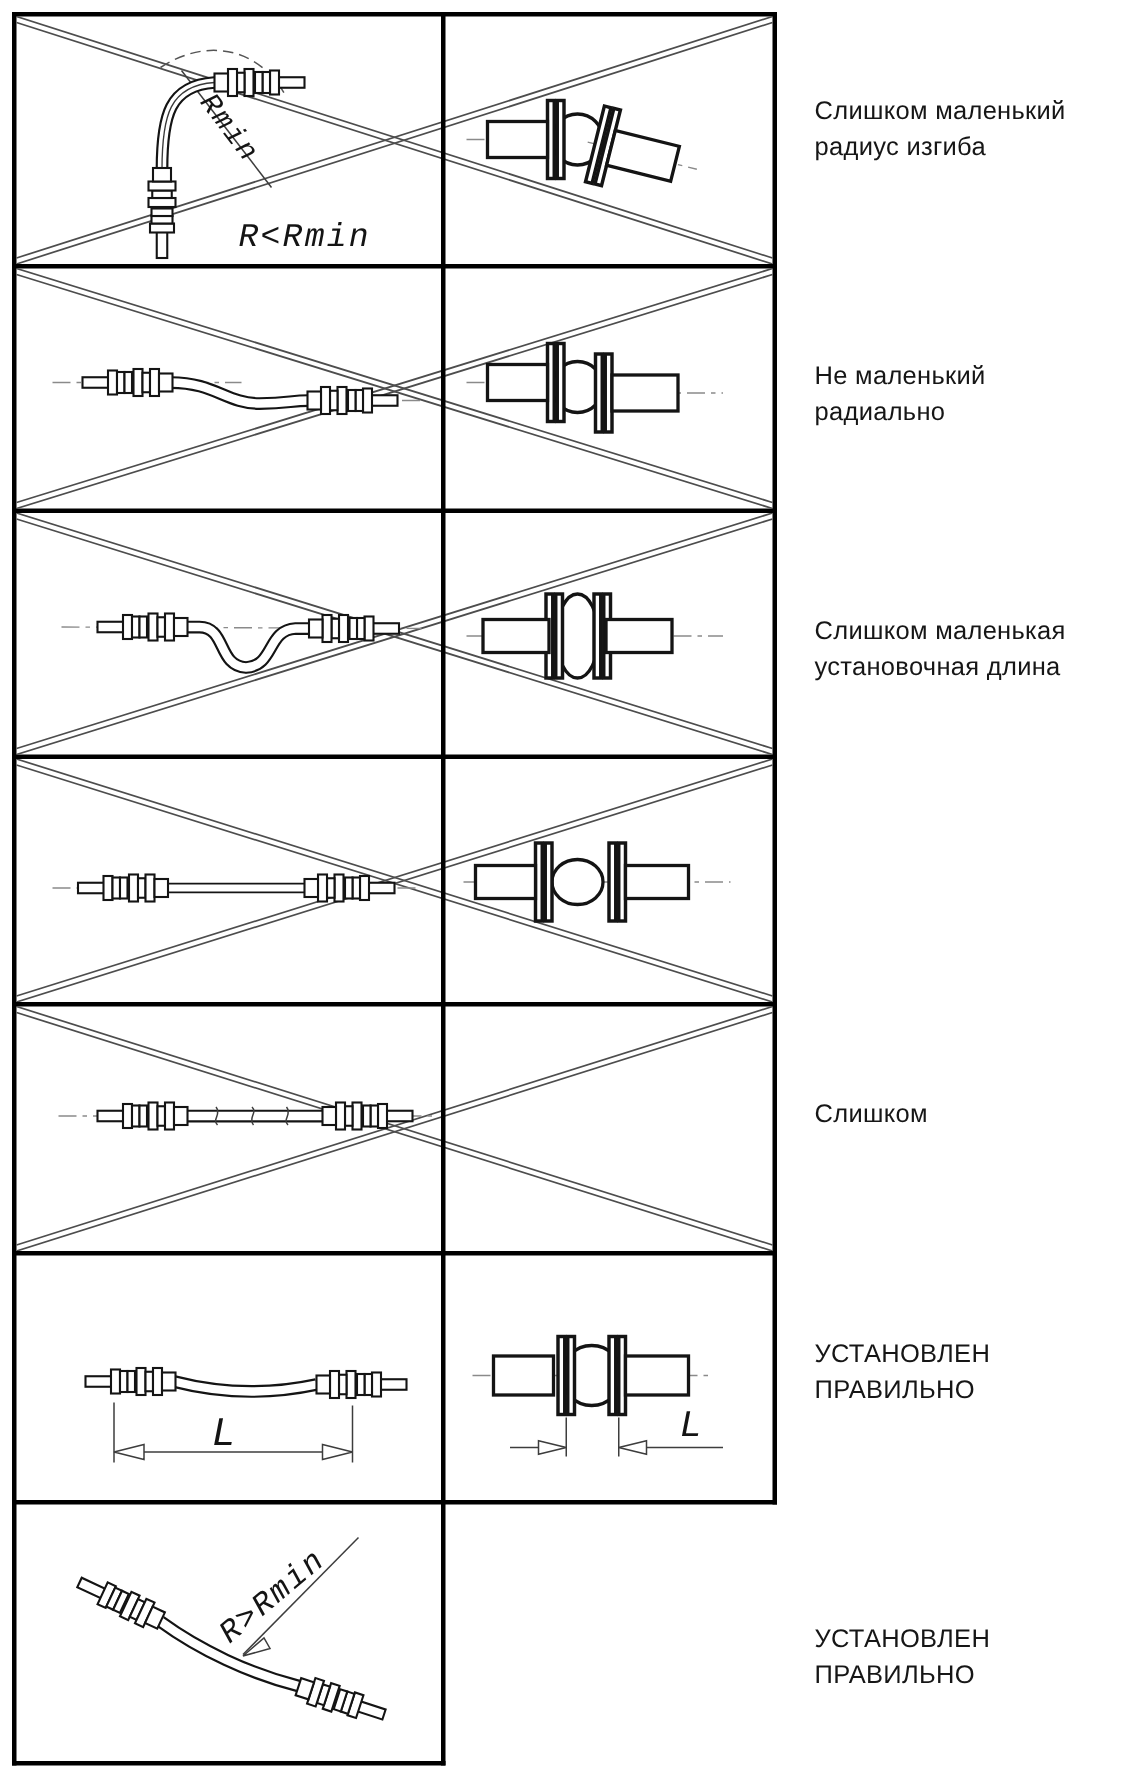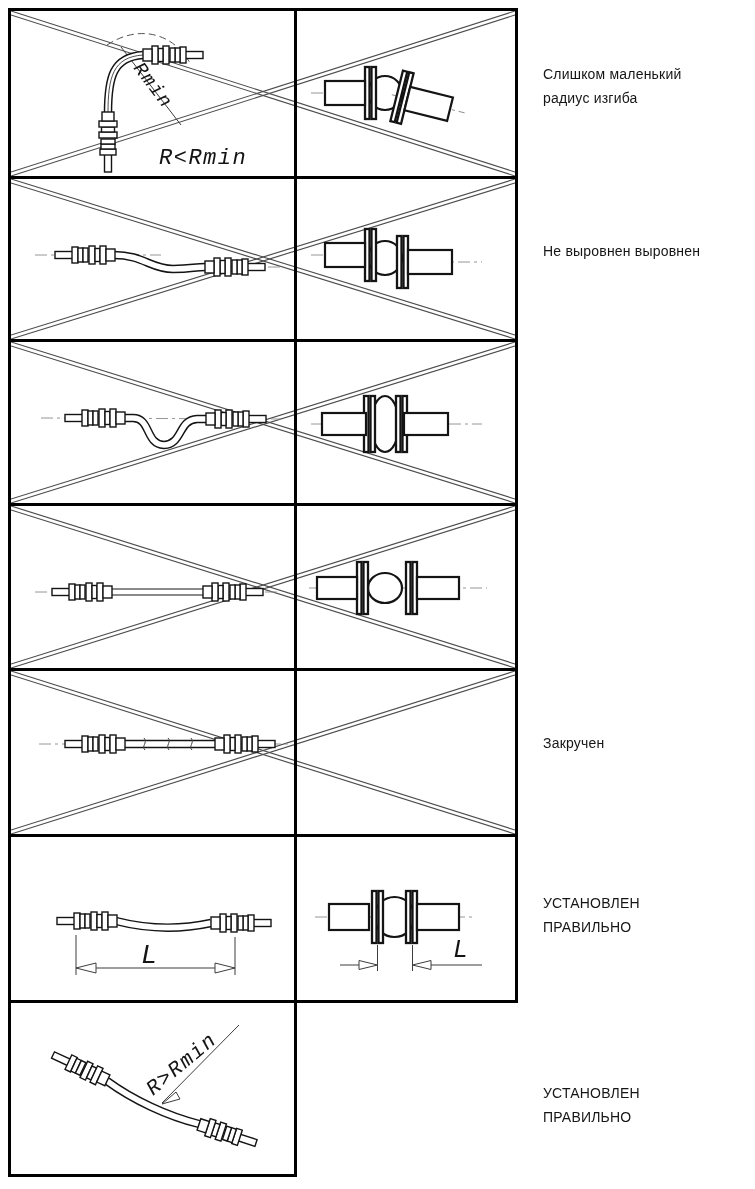--- a/index.html
+++ b/index.html
@@ -1,19 +1,19 @@
 <!DOCTYPE html>
 <html><head>
 <meta charset="utf-8">
 <style>
   html,body{margin:0;padding:0;background:#fff;}
   .canvas{position:relative;width:755px;height:1189px;background:#fff;
           font-family:"Liberation Sans",sans-serif;overflow:hidden;}
   .hline,.vline{position:absolute;background:#000;}
-  .label{position:absolute;left:543px;width:185px;font-size:14px;line-height:24px;
+  .label{position:absolute;left:543px;width:185px;font-size:17px;line-height:24px;
          color:#161616;letter-spacing:.2px;}
   svg{position:absolute;}
   .tube-o{fill:none;stroke:#141414;stroke-width:8.5;}
   .tube-i{fill:none;stroke:#fff;stroke-width:5.6;}
   .tube-m{fill:none;stroke:#3a3a3a;stroke-width:.9;}
   .tube-o.thin{stroke-width:7;}
   .tube-i.thin{stroke-width:4.8;}
   .fitr{fill:#fff;stroke:#141414;stroke-width:1.4;}
   .pipe{fill:#fff;stroke:#141414;stroke-width:2.2;}
   .flange{fill:#fff;stroke:#141414;stroke-width:2.3;}
@@ -114,39 +114,40 @@
     <line class="cl" x1="14" y1="76" x2="80" y2="76"></line>
     <line class="cl" x1="115" y1="83" x2="185" y2="83"></line>
     <circle class="pipe" cx="88" cy="79" r="17"></circle>
     <rect class="flange" x="68" y="50" width="4.5" height="52"></rect>
     <rect class="flange" x="74.5" y="50" width="4.5" height="52"></rect>
     <rect class="pipe" x="28" y="64" width="40" height="24"></rect>
     <rect class="flange" x="100" y="57" width="4.5" height="52"></rect>
     <rect class="flange" x="106.5" y="57" width="4.5" height="52"></rect>
     <rect class="pipe" x="111" y="71" width="44" height="24"></rect>
   </svg>
-  <div class="label" style="top:239px">Не выровнен выровнен</div>
+  <div class="label" style="top:239px">Не маленький радиально</div>
 
   <svg style="left:11px;top:342px" width="283" height="161">
     <line class="cl" x1="30" y1="76" x2="270" y2="77"></line>
     <path class="tube-o" d="M 113,76 L 122,76 C 140,76 134,102 153,103 C 172,102 167,78 186,77 L 195,77"></path>
     <path class="tube-i" d="M 113,76 L 122,76 C 140,76 134,102 153,103 C 172,102 167,78 186,77 L 195,77"></path>
     <use href="#fit" transform="translate(54,76)"></use>
     <use href="#fit" transform="translate(255,77) scale(-1,1)"></use>
   </svg>
   <svg style="left:297px;top:342px" width="218" height="161">
     <line class="cl" x1="14" y1="82" x2="185" y2="82"></line>
     <ellipse class="pipe" cx="88" cy="82" rx="14" ry="28"></ellipse>
     <rect class="flange" x="67" y="54" width="4.5" height="56"></rect>
     <rect class="flange" x="73.5" y="54" width="4.5" height="56"></rect>
     <rect class="flange" x="99" y="54" width="4.5" height="56"></rect>
     <rect class="flange" x="105.5" y="54" width="4.5" height="56"></rect>
     <rect class="pipe" x="25" y="71" width="44" height="22"></rect>
     <rect class="pipe" x="107" y="71" width="44" height="22"></rect>
   </svg>
+  <div class="label" style="top:409px">Слишком маленькая установочная длина</div>
 
   <svg style="left:11px;top:506px" width="283" height="162">
     <line class="cl" x1="24" y1="86" x2="268" y2="86"></line>
     <path class="tube-o thin" d="M 100,86 L 192,86"></path>
     <path class="tube-i thin" d="M 100,86 L 192,86"></path>
     <use href="#fit" transform="translate(41,86)"></use>
     <use href="#fit" transform="translate(252,86) scale(-1,1)"></use>
   </svg>
   <svg style="left:297px;top:506px" width="218" height="162">
     <line class="cl" x1="12" y1="82" x2="190" y2="82"></line>
@@ -162,21 +163,21 @@
   <svg style="left:11px;top:671px" width="283" height="163">
     <line class="cl" x1="28" y1="73" x2="278" y2="73"></line>
     <path class="tube-o" d="M 113,73 L 205,73"></path>
     <path class="tube-i" d="M 113,73 L 205,73"></path>
     <path class="thin-l" d="M 133,67 C 137,72 130,75 134,79"></path>
     <path class="thin-l" d="M 158,79 C 154,74 161,71 157,67"></path>
     <path class="thin-l" d="M 180,67 C 184,72 177,75 181,79"></path>
     <use href="#fit" transform="translate(54,73)"></use>
     <use href="#fit" transform="translate(264,73) scale(-1,1)"></use>
   </svg>
-  <div class="label" style="top:731px">Закручен</div>
+  <div class="label" style="top:731px">Слишком</div>
 
   <svg style="left:11px;top:837px" width="283" height="163">
     <path class="tube-o" d="M 105,84 C 140,93 172,92 200,86"></path>
     <path class="tube-i" d="M 105,84 C 140,93 172,92 200,86"></path>
     <use href="#fit" transform="translate(46,84)"></use>
     <use href="#fit" transform="translate(260,86) scale(-1,1)"></use>
     <line class="thin-l" x1="65" y1="98" x2="65" y2="138"></line>
     <line class="thin-l" x1="224" y1="100" x2="224" y2="138"></line>
     <line class="thin-l" x1="65" y1="131" x2="224" y2="131"></line>
     <path class="arrowhead" d="M 65,131 L 85,126 L 85,136 Z"></path>

